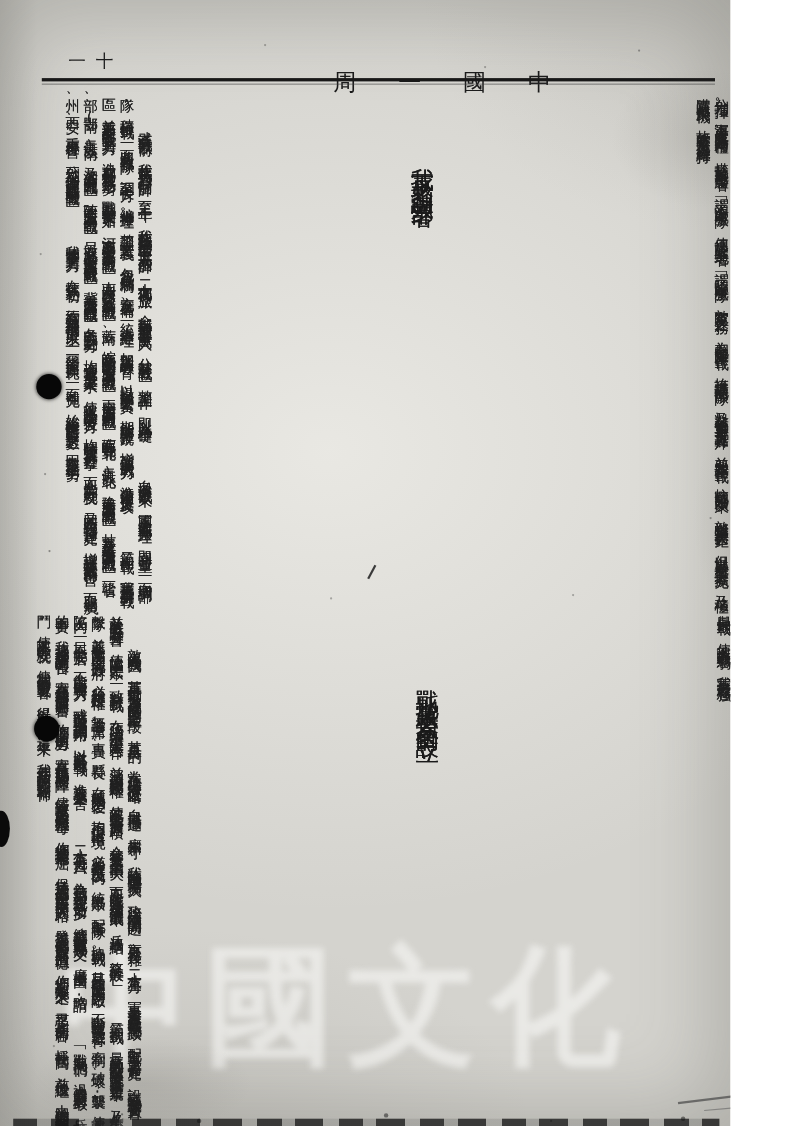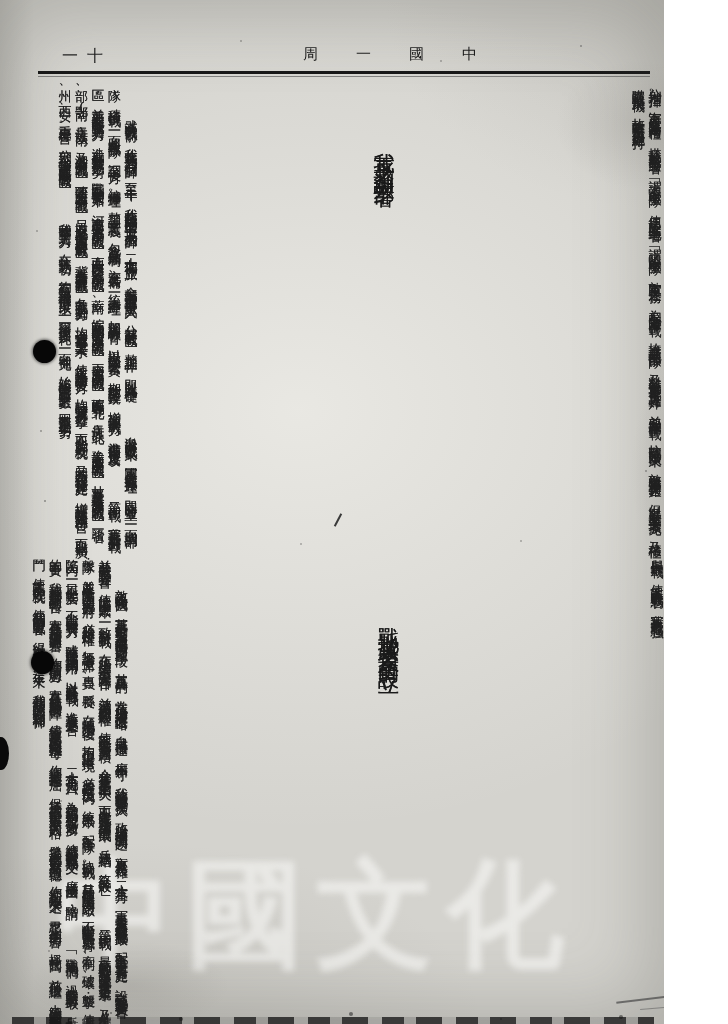--- a/index.html
+++ b/index.html
@@ -8,21 +8,21 @@
     position:relative;width:664px;height:1024px;overflow:hidden;
     background:
       radial-gradient(ellipse 900px 700px at 45% 40%, rgba(235,234,229,.9) 0%, rgba(214,213,208,.0) 60%),
       radial-gradient(ellipse 400px 300px at 100% 0%, rgba(150,148,142,.25) 0%, rgba(150,148,142,0) 70%),
       radial-gradient(ellipse 500px 260px at 20% 100%, rgba(140,138,132,.22) 0%, rgba(140,138,132,0) 70%),
       #d4d3ce;
     box-shadow: inset 0 0 70px 18px rgba(96,95,90,.30);
   }
   
   .page-num{position:absolute;left:62px;top:46px;font-size:16px;letter-spacing:9px;color:#1d1d1d;}
-  .masthead{position:absolute;left:303px;top:45px;font-size:15px;letter-spacing:38px;color:#1b1b1b;white-space:nowrap;}
+  .masthead{position:absolute;left:303px;top:61px;font-size:21px;letter-spacing:38px;color:#1b1b1b;white-space:nowrap;}
   .rule{position:absolute;left:38px;right:14px;top:71px;height:3px;background:#181818;}
   .rule::after{content:"";position:absolute;left:0;right:0;top:5px;height:1px;background:rgba(60,60,60,.55);}
   
   .vblock{position:absolute;display:flex;flex-direction:row-reverse;justify-content:space-between;z-index:3;}
   .block-top{top:79px;left:56px;width:656px;height:458px;}
   .block-bottom{top:549px;left:30px;width:684px;height:466px;}
   .vtext{
     writing-mode:vertical-rl;text-orientation:upright;
     height:100%;font-size:13px;line-height:16.5px;letter-spacing:2px;
     color:#212121;text-shadow:0 0 .5px rgba(25,25,25,.85);

